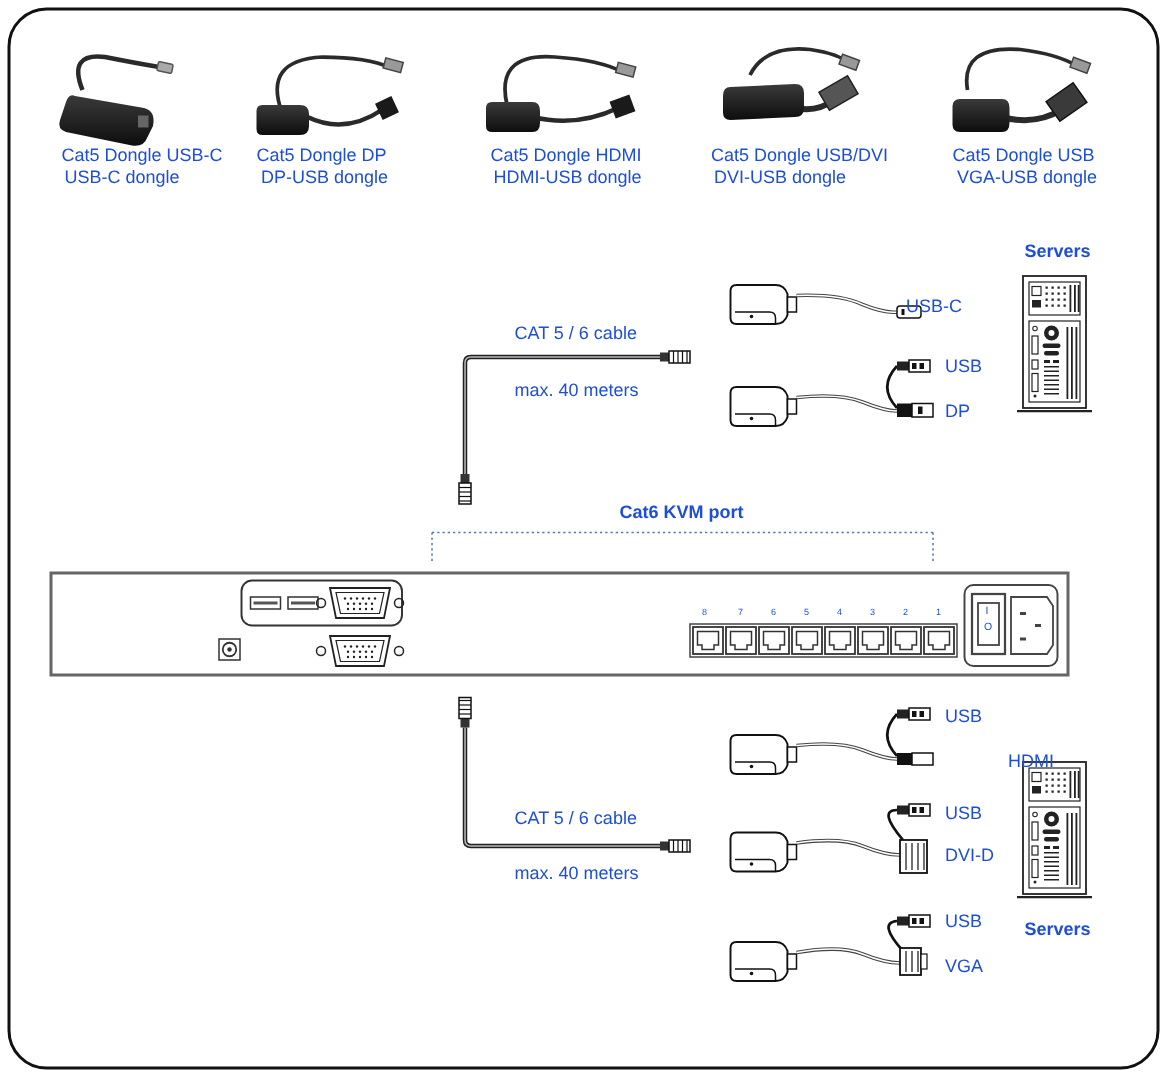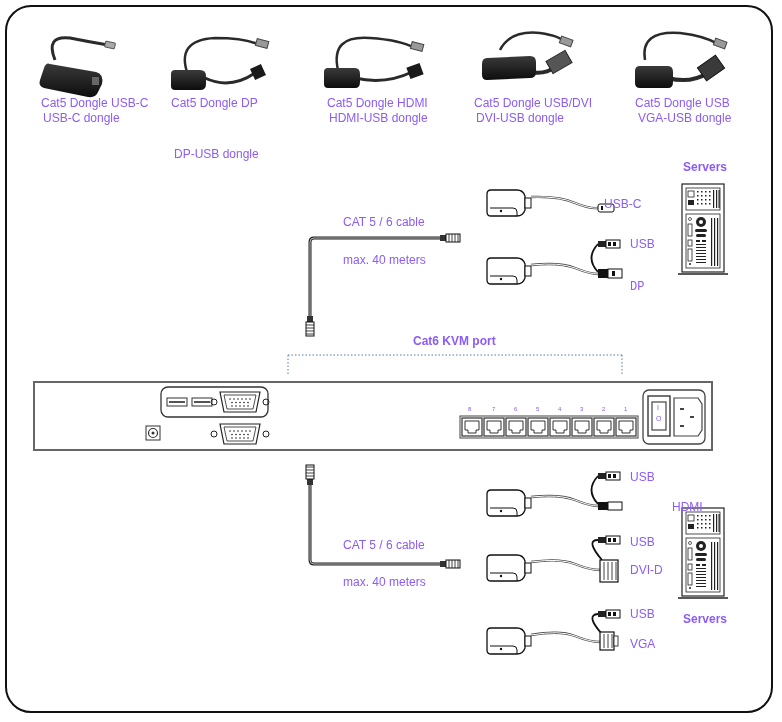--- a/index.html
+++ b/index.html
@@ -1,20 +1,20 @@
 <!DOCTYPE html>
 <html><head>
 <meta charset="utf-8">
 <style>
   html, body { margin: 0; padding: 0; background: #ffffff; }
   body { width: 782px; height: 722px; position: relative; overflow: hidden;
          font-family: "Liberation Sans", sans-serif; color: #111; }
   .frame { position: absolute; left: 5px; top: 5px; width: 768px; height: 708px;
            border: 2px solid #111; border-radius: 26px; box-sizing: border-box; }
-  .lbl { position: absolute; font-size: 12px; line-height: 15px; color: #8b5cf6; white-space: nowrap; }
+  .lbl { position: absolute; font-size: 12px; line-height: 15px; color: #1d4ed8; white-space: nowrap; }
   .bold { font-weight: bold; }
   svg { position: absolute; left: 0; top: 0; overflow: visible; }
 </style>
 </head>
 <body>
 
 <div class="frame"></div>
 
 <svg width="782" height="722">
   <defs>
@@ -300,37 +300,37 @@
 
   <g>
     <use href="#serverIcon" x="682" y="508"></use>
   </g>
 </svg>
 
 <div class="lbl" style="left:41px; top:96px;">Cat5 Dongle USB-C</div>
 <div class="lbl" style="left:43px; top:111px;">USB-C dongle</div>
 
 <div class="lbl" style="left:171px; top:96px;">Cat5 Dongle DP</div>
-<div class="lbl" style="left:174px; top:111px;margin-top:36px;">DP-USB dongle</div>
+<div class="lbl" style="left:174px; top:111px;">DP-USB dongle</div>
 
 <div class="lbl" style="left:327px; top:96px;">Cat5 Dongle HDMI</div>
 <div class="lbl" style="left:329px; top:111px;">HDMI-USB dongle</div>
 
 <div class="lbl" style="left:474px; top:96px;">Cat5 Dongle USB/DVI</div>
 <div class="lbl" style="left:476px; top:111px;">DVI-USB dongle</div>
 
 <div class="lbl" style="left:635px; top:96px;">Cat5 Dongle USB</div>
 <div class="lbl" style="left:638px; top:111px;">VGA-USB dongle</div>
 
 <div class="lbl bold" style="left:683px; top:160px;">Servers</div>
 <div class="lbl" style="left:343px; top:215px;">CAT 5 / 6 cable</div>
 <div class="lbl" style="left:343px; top:253px;">max. 40 meters</div>
 <div class="lbl" style="left:604px; top:197px;">USB-C</div>
 <div class="lbl" style="left:630px; top:237px;">USB</div>
-<div class="lbl" style="left:630px; top:280px;font-family:Liberation Mono, monospace;">DP</div>
+<div class="lbl" style="left:630px; top:267px;">DP</div>
 
 <div class="lbl bold" style="left:413px; top:334px;">Cat6 KVM port</div>
 <div class="lbl" style="left:468px; top:406px; font-size:6px; line-height:7px;">8</div>
 <div class="lbl" style="left:492px; top:406px; font-size:6px; line-height:7px;">7</div>
 <div class="lbl" style="left:514px; top:406px; font-size:6px; line-height:7px;">6</div>
 <div class="lbl" style="left:536px; top:406px; font-size:6px; line-height:7px;">5</div>
 <div class="lbl" style="left:558px; top:406px; font-size:6px; line-height:7px;">4</div>
 <div class="lbl" style="left:580px; top:406px; font-size:6px; line-height:7px;">3</div>
 <div class="lbl" style="left:602px; top:406px; font-size:6px; line-height:7px;">2</div>
 <div class="lbl" style="left:624px; top:406px; font-size:6px; line-height:7px;">1</div>

